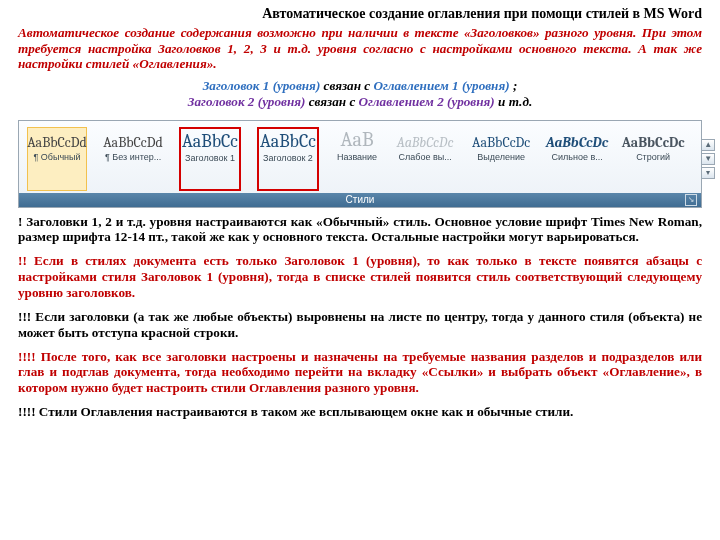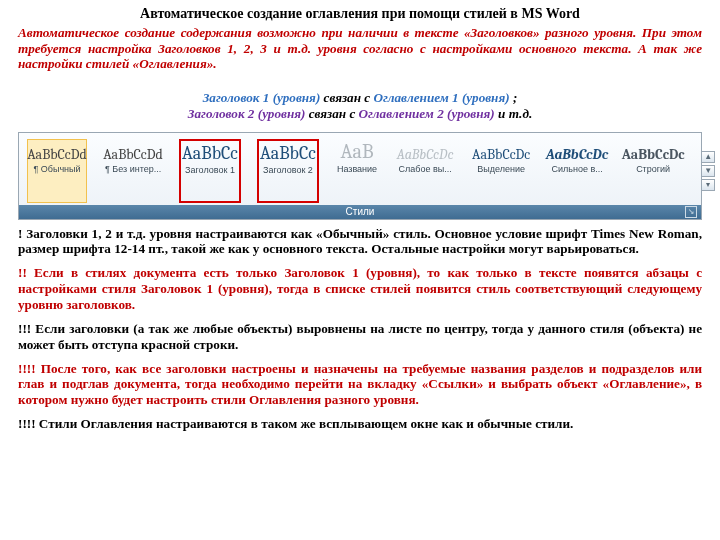--- a/index.html
+++ b/index.html
@@ -7,31 +7,31 @@
     padding: 6px 18px 12px 18px;
     width: 720px;
     box-sizing: border-box;
     font-family: "Times New Roman", serif;
     font-size: 13.2px;
     line-height: 1.2;
     background: #fff;
     color: #000;
   }
   .title {
-    text-align: center;
+    text-align: right;
     font-weight: bold;
     font-size: 14px;
     margin-bottom: 2px;
   }
   .intro {
     text-align: justify;
     font-style: italic;
     font-weight: bold;
     color: #c00000;
-    margin-bottom: 18px;
+    margin-bottom: 6px;
   }
   .center-line {
     text-align: center;
     font-weight: bold;
     font-style: italic;
   }
   .blue  { color: #2f6fbf; }
   .purple{ color: #7030a0; }
   .black { color: #000; font-style: italic; }
   .ribbon {

